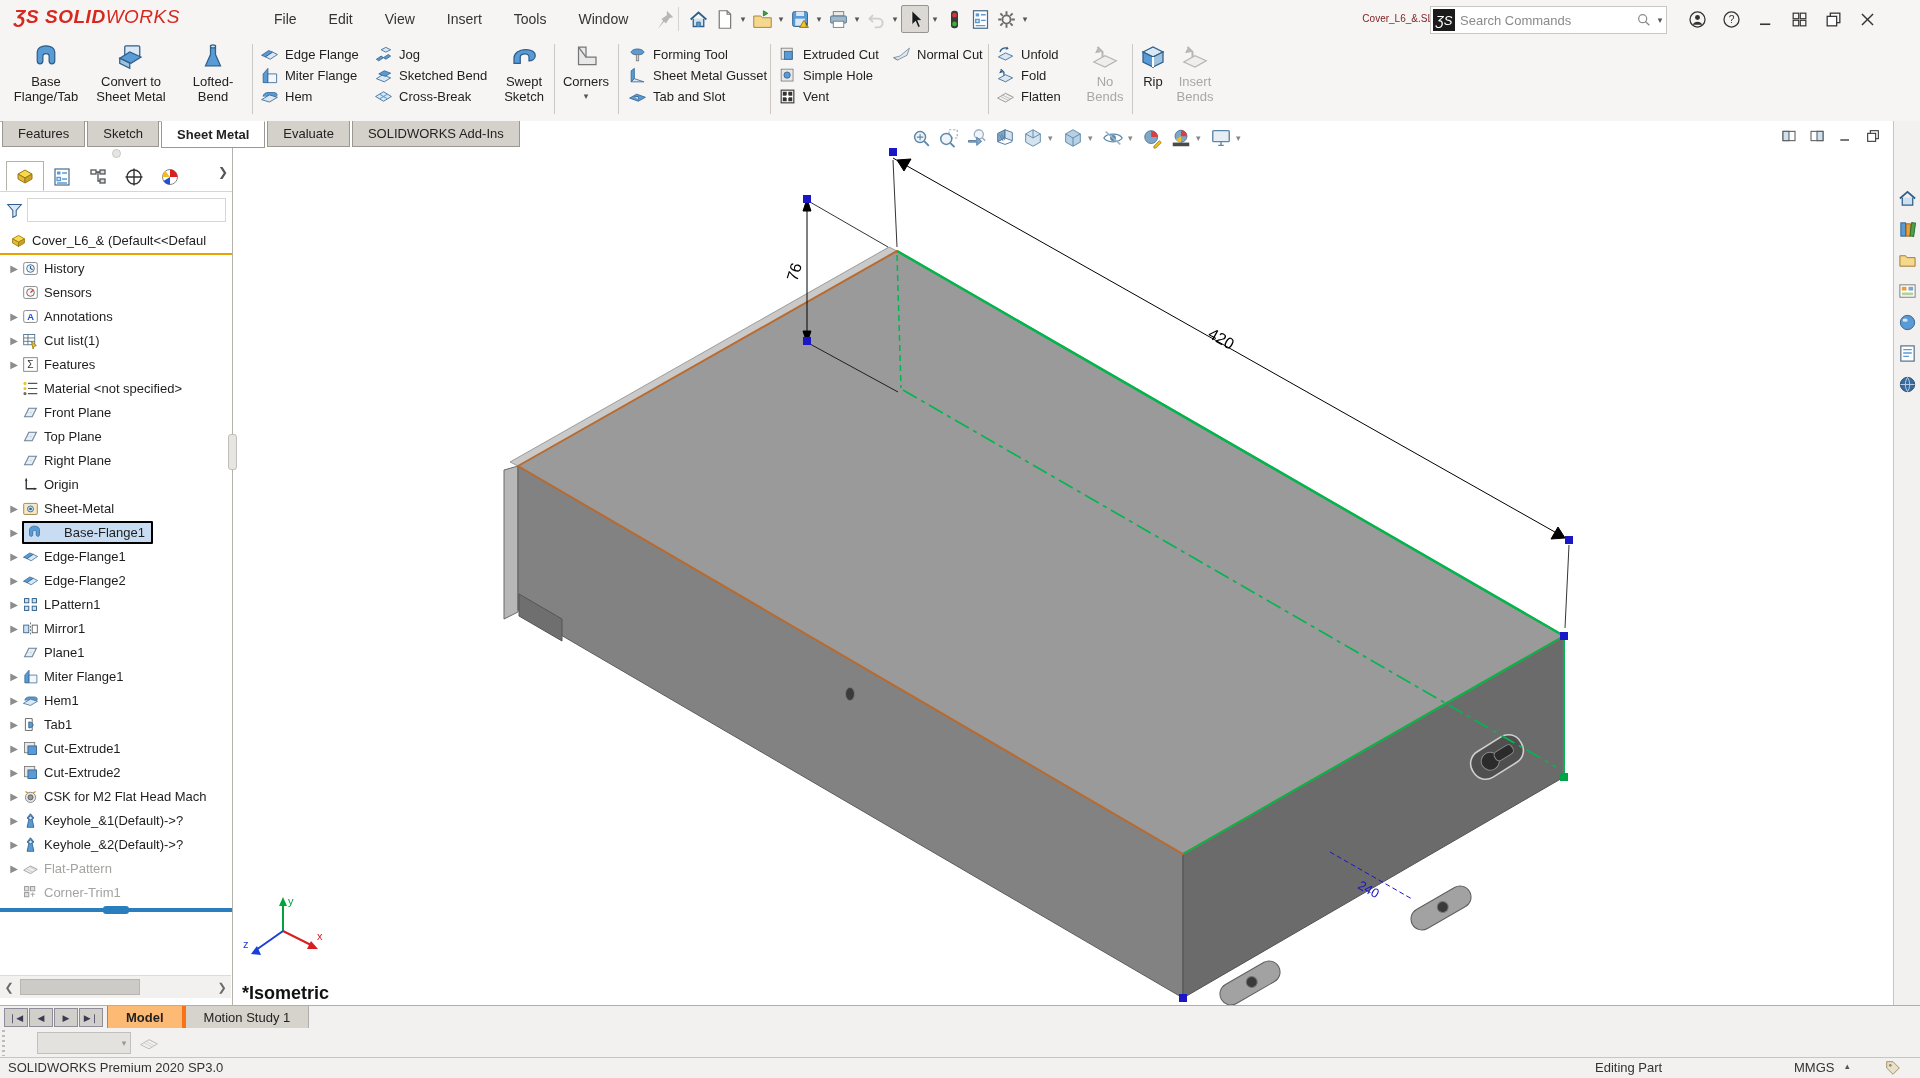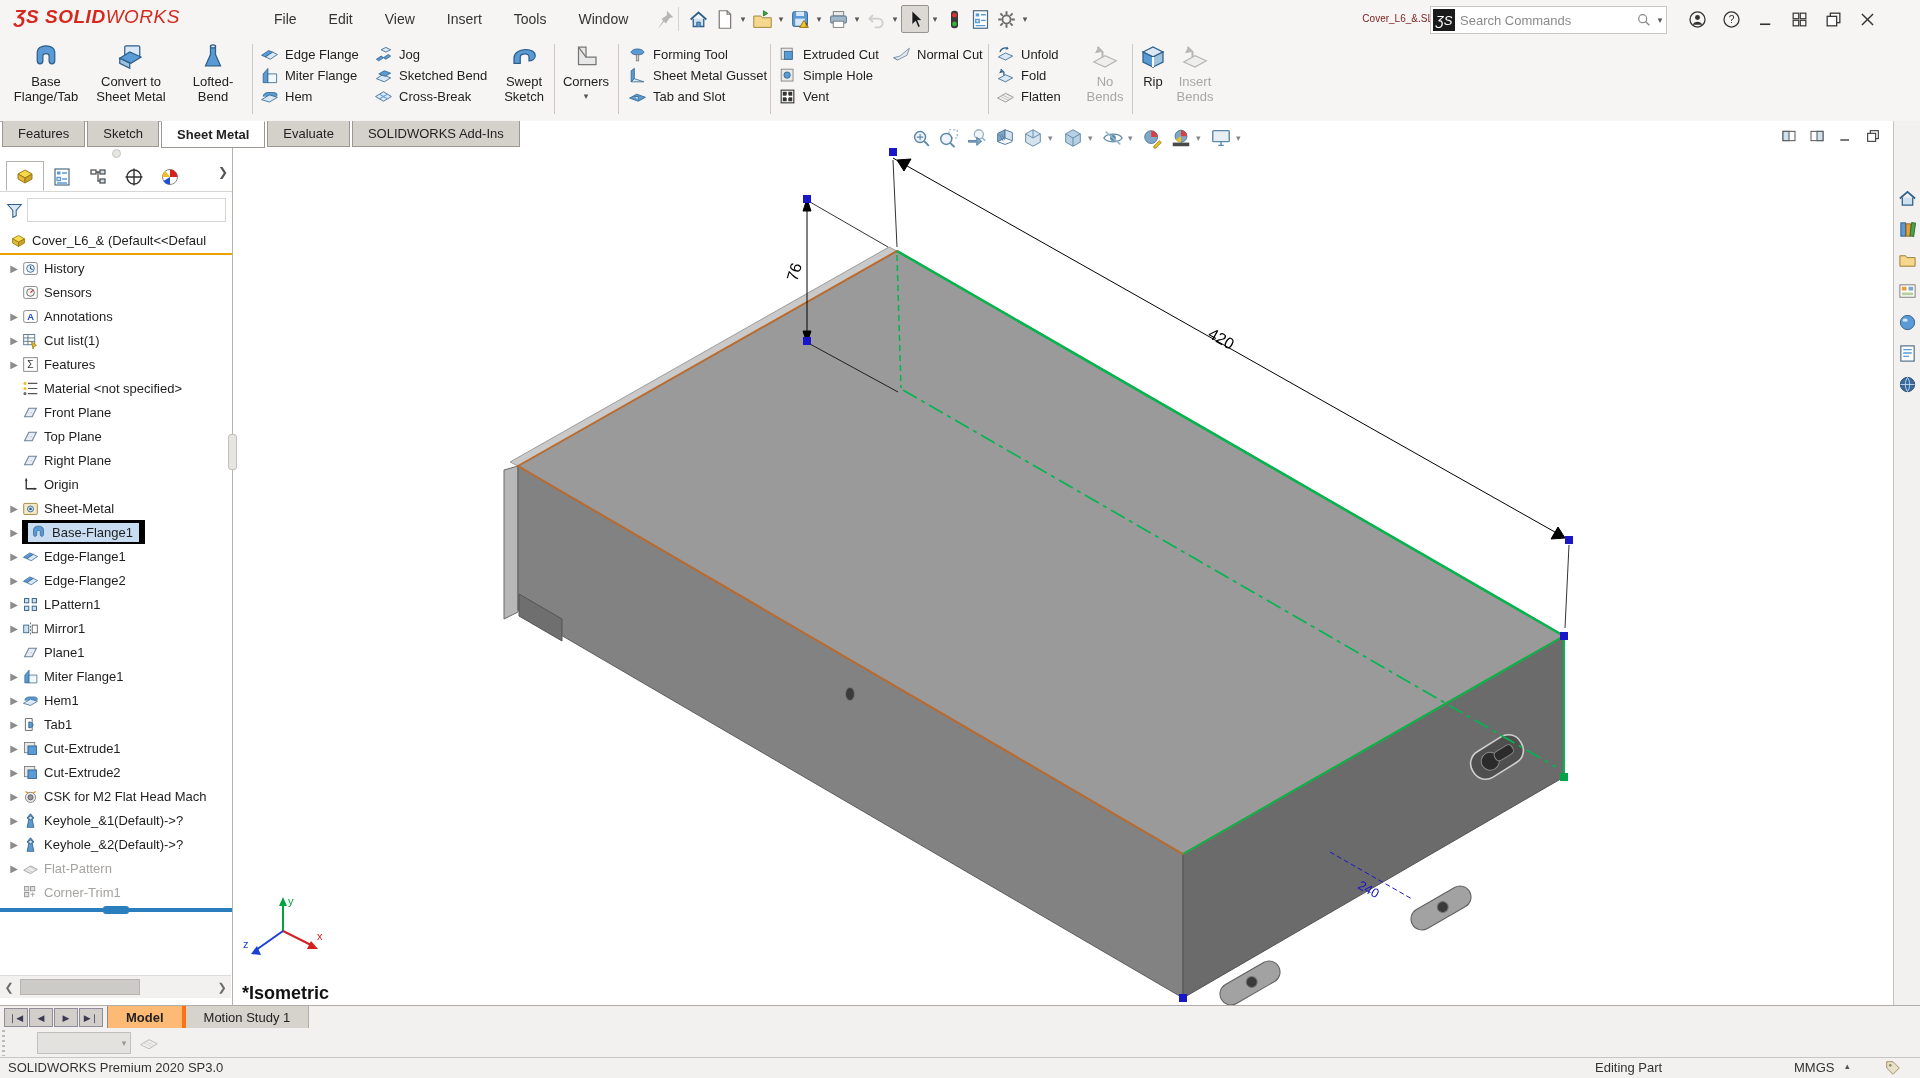--- a/index.html
+++ b/index.html
@@ -65,21 +65,21 @@
   .fmmore{position:absolute;right:4px;top:6px;font-size:12px;color:#555;}
   .filterrow{height:30px;display:flex;align-items:center;gap:4px;padding:3px 6px;}
   .filterfield{flex:1;height:22px;border:1px solid #d8d6d2;background:#fff;}
   .ticon16{width:17px;height:17px;flex:0 0 17px;}
   .ticon16 svg{width:17px;height:17px;}
   .troot{display:flex;align-items:center;gap:5px;height:24px;padding-left:10px;font-size:13px;white-space:nowrap;overflow:hidden;}
   .orangeline{height:0;border-top:2px solid #e8a200;margin:1px 0 1px 0;}
   .trow{display:flex;align-items:center;height:24px;padding-left:6px;font-size:13px;white-space:nowrap;overflow:hidden;}
   .tarrow{width:16px;font-size:10px;color:#8f8d8a;text-align:center;flex:0 0 16px;}
   .tlabel{margin-left:5px;}
-  .trow.sel .selwrap{display:flex;align-items:center;background:#c8ddf2;border:6px solid #000000;border-radius:1px;padding:1px 6px 1px 2px;gap:0;}
+  .trow.sel .selwrap{display:flex;align-items:center;background:#c8ddf2;border:2px solid #000000;border-radius:1px;padding:1px 6px 1px 2px;gap:16px;}
   .trow.disd{color:#a5a3a0;}
   .rollback{height:4px;background:#2a7ebe;margin-top:4px;position:relative;}
   .rollback:after{content:"";position:absolute;left:50%;top:-2px;width:26px;height:8px;margin-left:-13px;background:#2a7ebe;border-radius:3px;}
   .lscroll{position:absolute;left:0;top:828px;width:231px;height:22px;background:#f2f1ef;border-top:1px solid #dddbd8;display:flex;align-items:center;}
   .larrow{width:18px;text-align:center;color:#6a6a6a;font-size:11px;}
   .lthumb{width:118px;height:14px;background:#cdcbc7;border:1px solid #b9b6b2;margin-left:2px;}
   .lspacer{flex:1;}
   .splitgrip{position:absolute;left:228px;top:434px;width:7px;height:34px;background:#e7e5e2;border:1px solid #c1bfbb;border-radius:3px;z-index:6;}
   
   .taskpane{position:absolute;left:1893px;top:121px;width:27px;height:884px;background:#f2f1ef;border-left:1px solid #c6c3c0;display:flex;flex-direction:column;align-items:center;padding-top:66px;gap:9px;box-sizing:border-box;}

